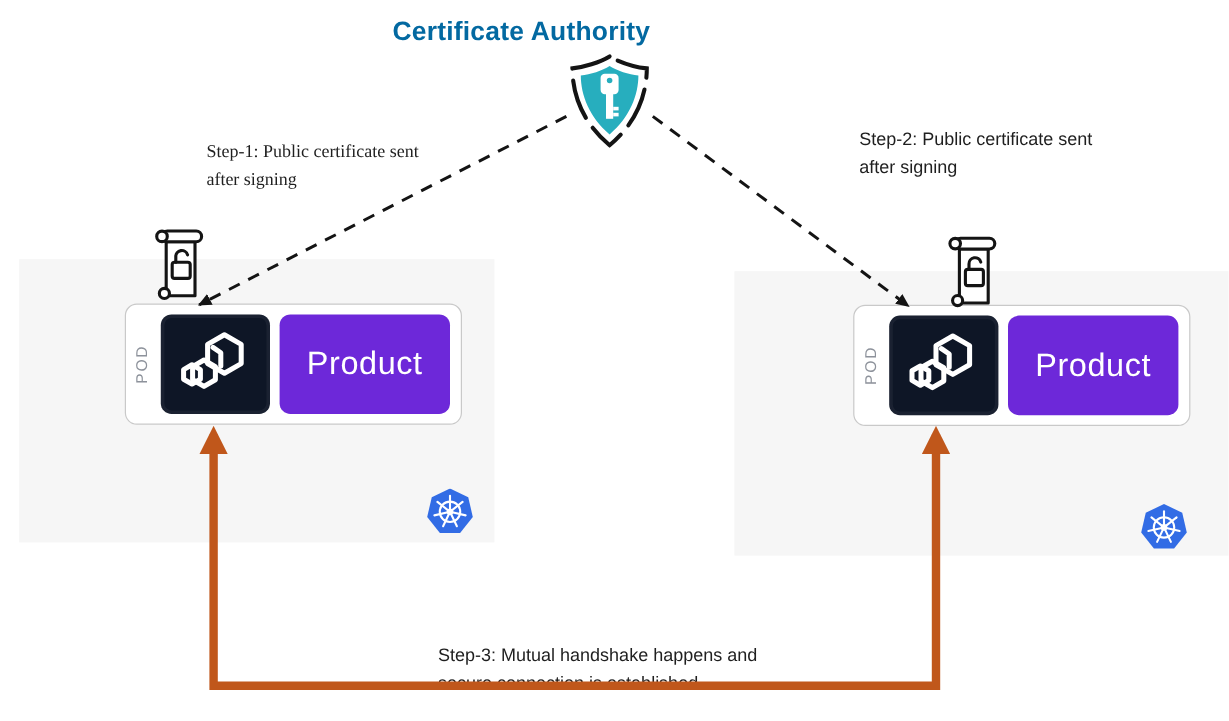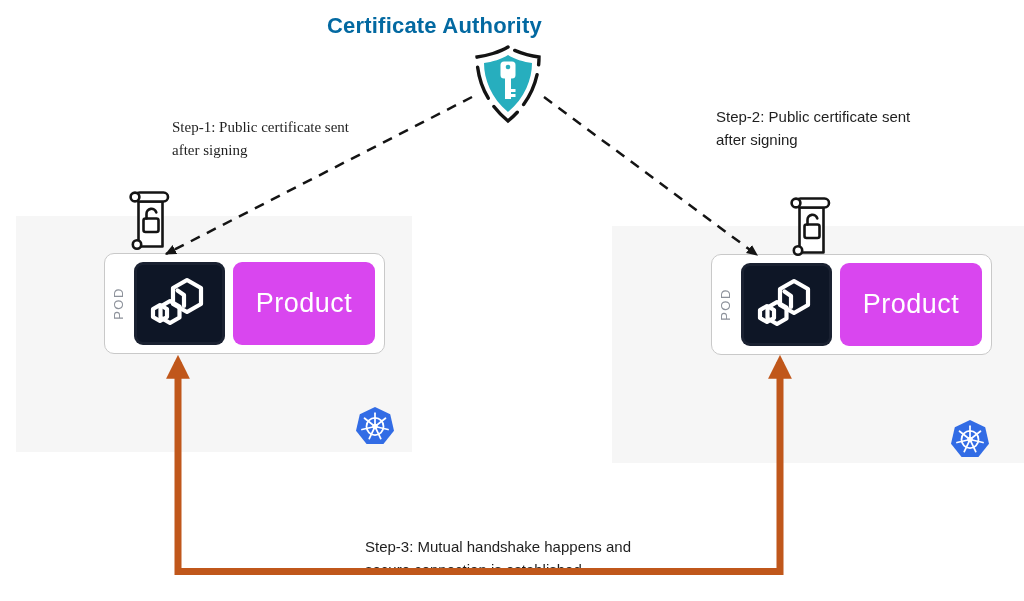--- a/index.html
+++ b/index.html
@@ -34,21 +34,21 @@
   .pod-label span{
     transform:rotate(-90deg);font-size:13px;letter-spacing:1.5px;color:#8d929b;
   }
   .sidecar-box{
     position:absolute;left:29px;top:8px;width:91px;height:83px;border-radius:9px;
     background:#0e1626;display:flex;align-items:center;justify-content:center;
     box-shadow:inset 0 0 0 3px rgba(255,255,255,0.05);
   }
   .product-box{
     position:absolute;left:128px;top:8px;width:142px;height:83px;border-radius:9px;
-    background:#d946ef;display:flex;align-items:center;justify-content:center;
+    background:#6d28d9;display:flex;align-items:center;justify-content:center;
     color:#ffffff;font-size:27px;font-weight:400;letter-spacing:.5px;
   }
   .cert-icon{position:absolute;z-index:3;}
   .cert-left{left:124px;top:189px;}
   .cert-right{left:785px;top:195px;}
   .shield-icon{position:absolute;left:470px;top:42px;z-index:3;}
   .k8s-icon{position:absolute;z-index:2;}
   .k8s-left{left:355px;top:407px;}
   .k8s-right{left:950px;top:420px;}
   .arrow-layer{position:absolute;left:0;top:0;z-index:4;pointer-events:none;}

